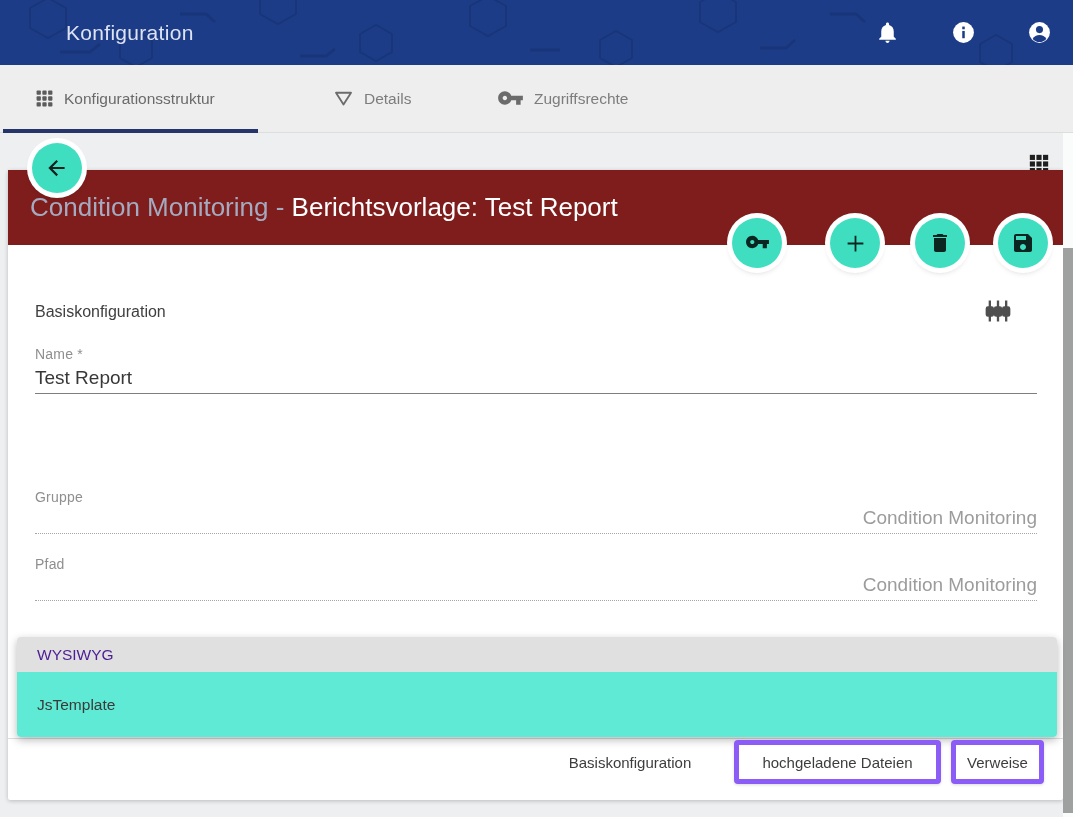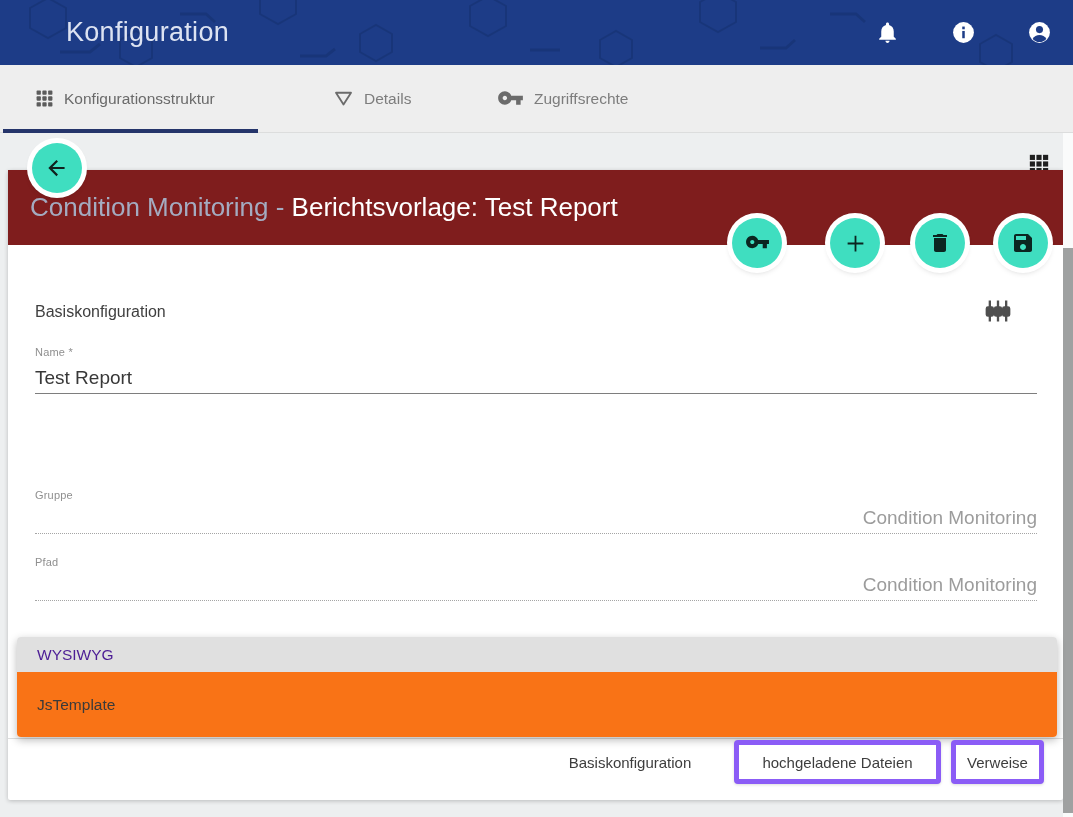--- a/index.html
+++ b/index.html
@@ -3,21 +3,21 @@
 <meta charset="utf-8">
 <style>
   html,body{margin:0;padding:0;}
   body{font-family:"Liberation Sans", sans-serif; background:#cfd2d4;}
   #screen{position:relative;width:1073px;height:817px;background:#edeff0;overflow:hidden;
           font-family:"Liberation Sans", sans-serif;}
   .abs{position:absolute;}
 
   
   #header{left:0;top:0;width:1073px;height:65px;background:#1d3c87;overflow:hidden;}
-  #header-title{left:66px;top:0;height:76px;line-height:65px;color:#dde3f2;font-size:27px;letter-spacing:.3px;}
+  #header-title{left:66px;top:0;height:76px;line-height:65px;color:#dde3f2;font-size:21px;letter-spacing:.3px;}
   .header-icon{top:20px;width:25px;height:25px;cursor:pointer;}
 
   
   #tabbar{left:0;top:65px;width:1073px;height:68px;background:#eeeeee;border-bottom:1px solid #dcdddd;box-sizing:border-box;}
   .tab{top:0;height:67px;display:flex;align-items:center;gap:10px;cursor:pointer;}
   .tab-label{font-size:15.5px;color:#7d7d7d;}
   .tab-label.active{color:#6a6a6a;}
   #tab-indicator{left:3px;top:129px;width:255px;height:4px;background:#25356b;}
   #tabbar-apps{left:1028px;top:88px;width:22px;height:22px;cursor:pointer;}
 
@@ -31,33 +31,33 @@
 
   
   .fab{width:50px;height:50px;border-radius:50%;background:#3fdec0;
        box-shadow:0 0 0 5px #ffffff,0 3px 7px rgba(0,0,0,.3);
        display:flex;align-items:center;justify-content:center;cursor:pointer;z-index:8;}
   .fab svg{display:block;}
 
   
   .section-title{left:35px;top:303px;font-size:16px;color:#3f3f3f;}
   #filter-icon{left:984px;top:297px;width:28px;height:28px;cursor:pointer;}
-  .field-label{left:35px;font-size:11px;color:#8f8f8f;letter-spacing:.2px;}
+  .field-label{left:35px;font-size:14px;color:#8f8f8f;letter-spacing:.2px;}
   .field-input{left:35px;width:1002px;height:30px;background:transparent;border:none;outline:none;
                border-bottom:1px solid #7e7e7e;font-family:"Liberation Sans",sans-serif;
                font-size:19px;color:#383838;padding:0;border-radius:0;}
   .field-input::placeholder{color:#969696;opacity:1;}
   .field-input:disabled{border-bottom:1px dotted #a5a5a5;color:#a16207;text-align:right;-webkit-text-fill-color:#9c9c9c;}
 
   
   #dropdown{left:17px;top:637px;width:1040px;height:100px;background:#ffffff;border-radius:4px;
             box-shadow:0 3px 8px rgba(0,0,0,.28);z-index:5;overflow:hidden;}
   .option{padding-left:20px;font-size:15.5px;display:flex;align-items:center;cursor:pointer;}
   .option.selected{height:35px;background:#e0e0e0;color:#4c1d95;}
-  .option.plain{height:66px;background:#f97316;color:#3a3a3a;}
+  .option.plain{height:66px;background:#5eead4;color:#3a3a3a;}
 
   
   #footer-divider{left:8px;top:738px;width:1055px;height:1px;background:#dedede;}
   .foot-btn{top:740px;height:44px;display:flex;align-items:center;justify-content:center;
             font-size:15px;color:#3d3d3d;cursor:pointer;box-sizing:border-box;}
   .foot-btn.flat{background:transparent;}
   .foot-btn.raised{background:#ffffff;border:5px solid #8b5cf6;border-radius:4px;
                    box-shadow:0 1px 3px rgba(0,0,0,.14);z-index:6;}
 
   

